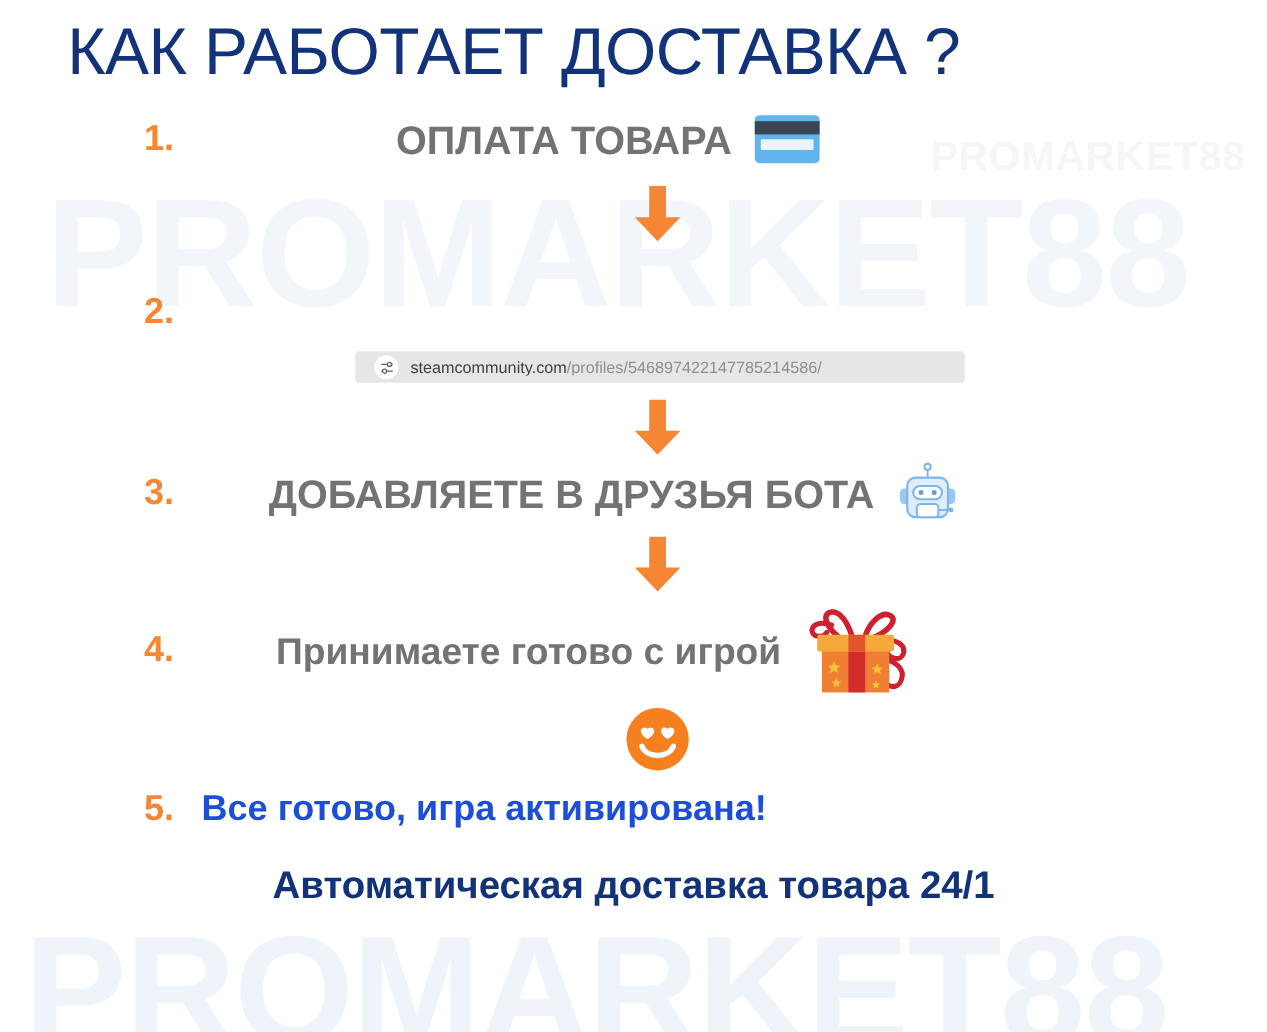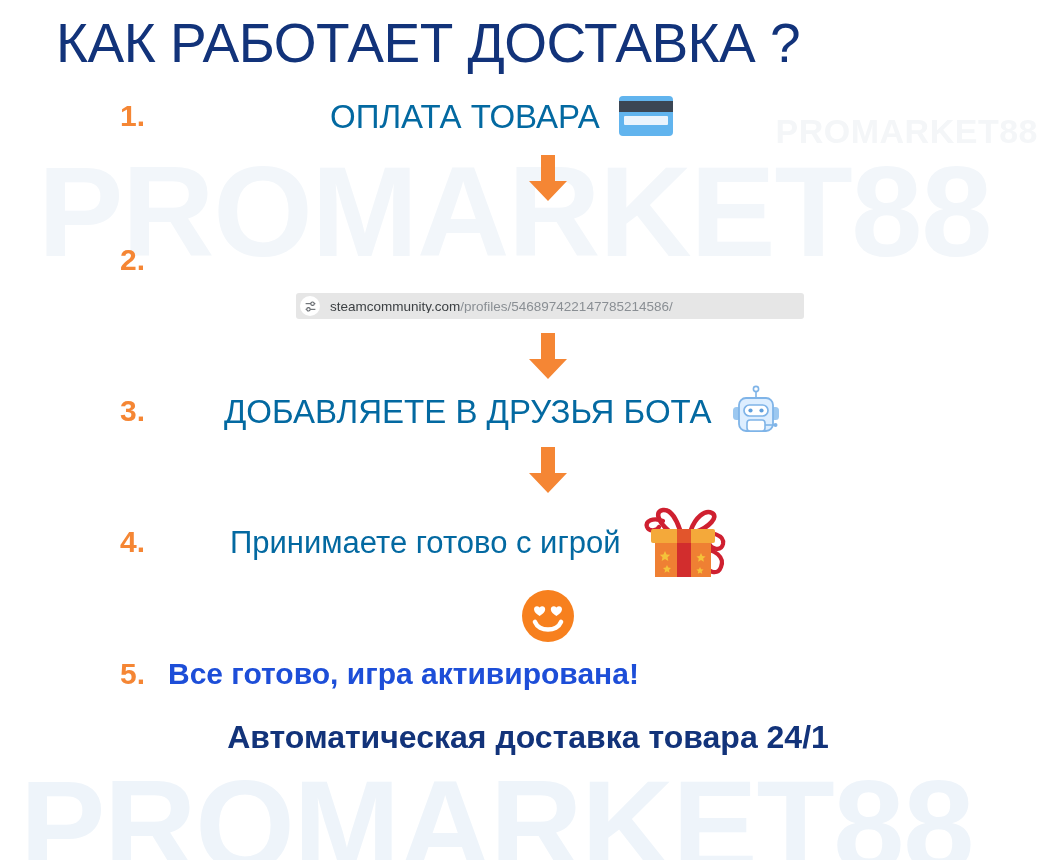--- a/index.html
+++ b/index.html
@@ -99,22 +99,22 @@
     color: #f58634;
     line-height: 1;
   }
   .step-body {
     display: flex;
     align-items: center;
     gap: 18px;
   }
   .step-text {
     font-size: 31px;
-    font-weight: 400;
-    color: #0369a1;
+    font-weight: 700;
+    color: #737373;
     line-height: 1.14;
     white-space: pre-line;
   }
   .step-text.caps {
     font-size: 33px;
   }
   .step-text.centered {
     text-align: center;
   }
 
@@ -169,21 +169,21 @@
     margin-top: 18px;
     padding-left: 44px;
   }
   .urlbar {
     display: flex;
     align-items: center;
     width: 508px;
     height: 26px;
     background: #e6e6e6;
     border-radius: 3px;
-    padding: 0 4px;
+    padding: 0 16px;
     box-sizing: border-box;
   }
   .urlbar-icon {
     width: 20px;
     height: 20px;
     border-radius: 50%;
     background: #ffffff;
     display: flex;
     align-items: center;
     justify-content: center;

